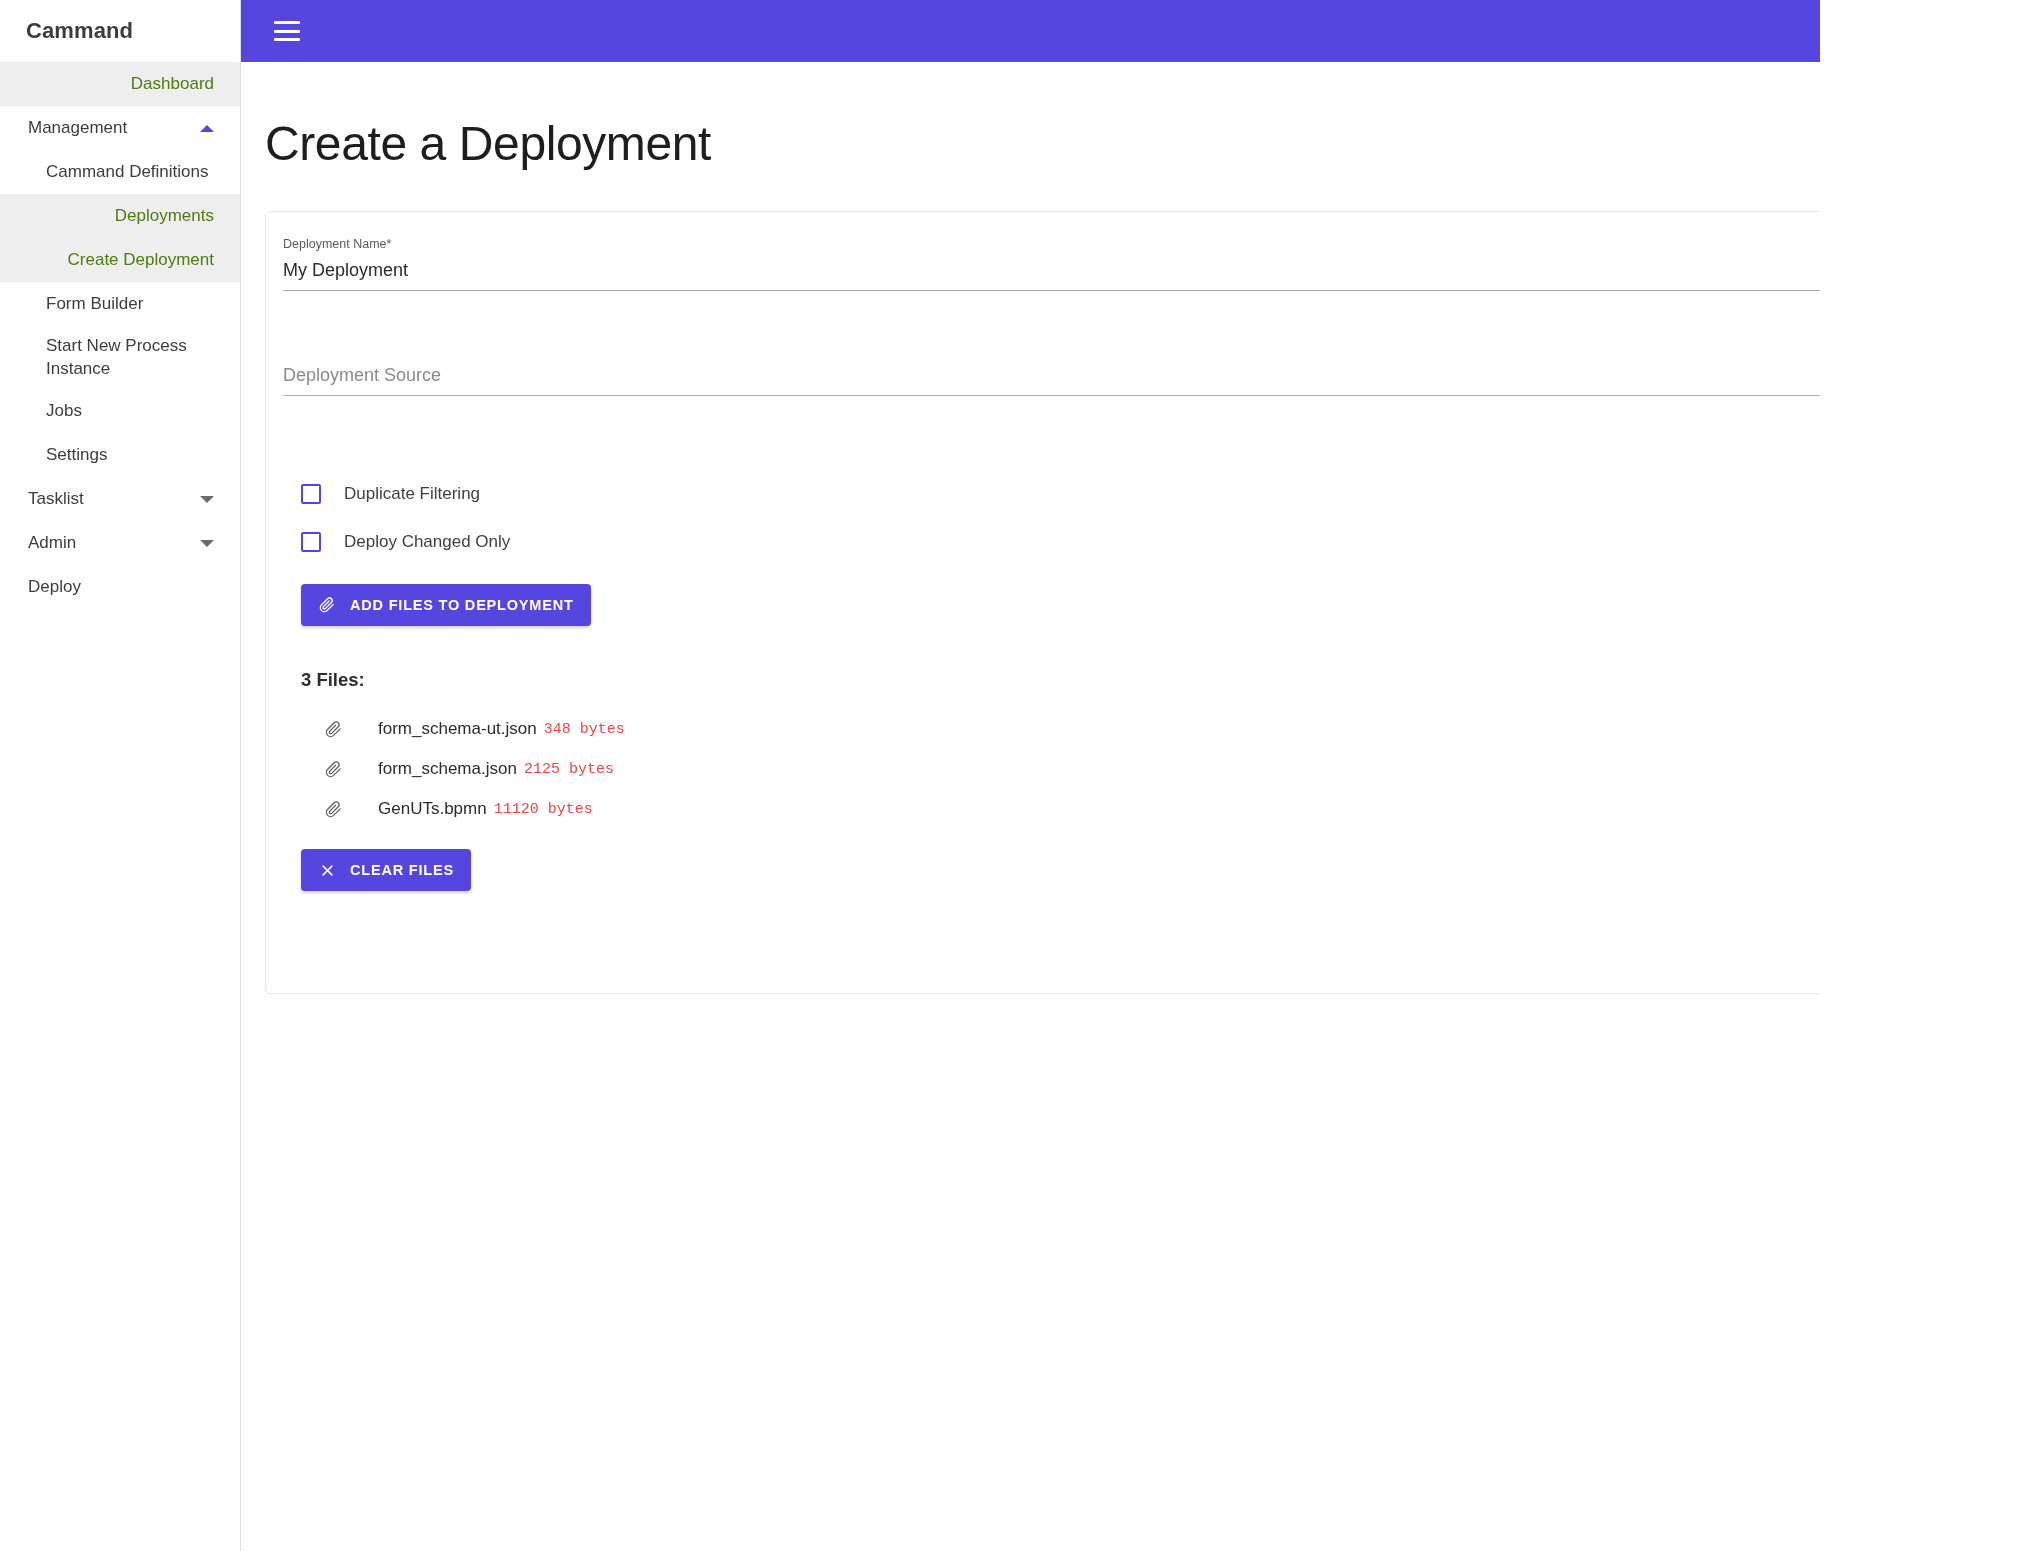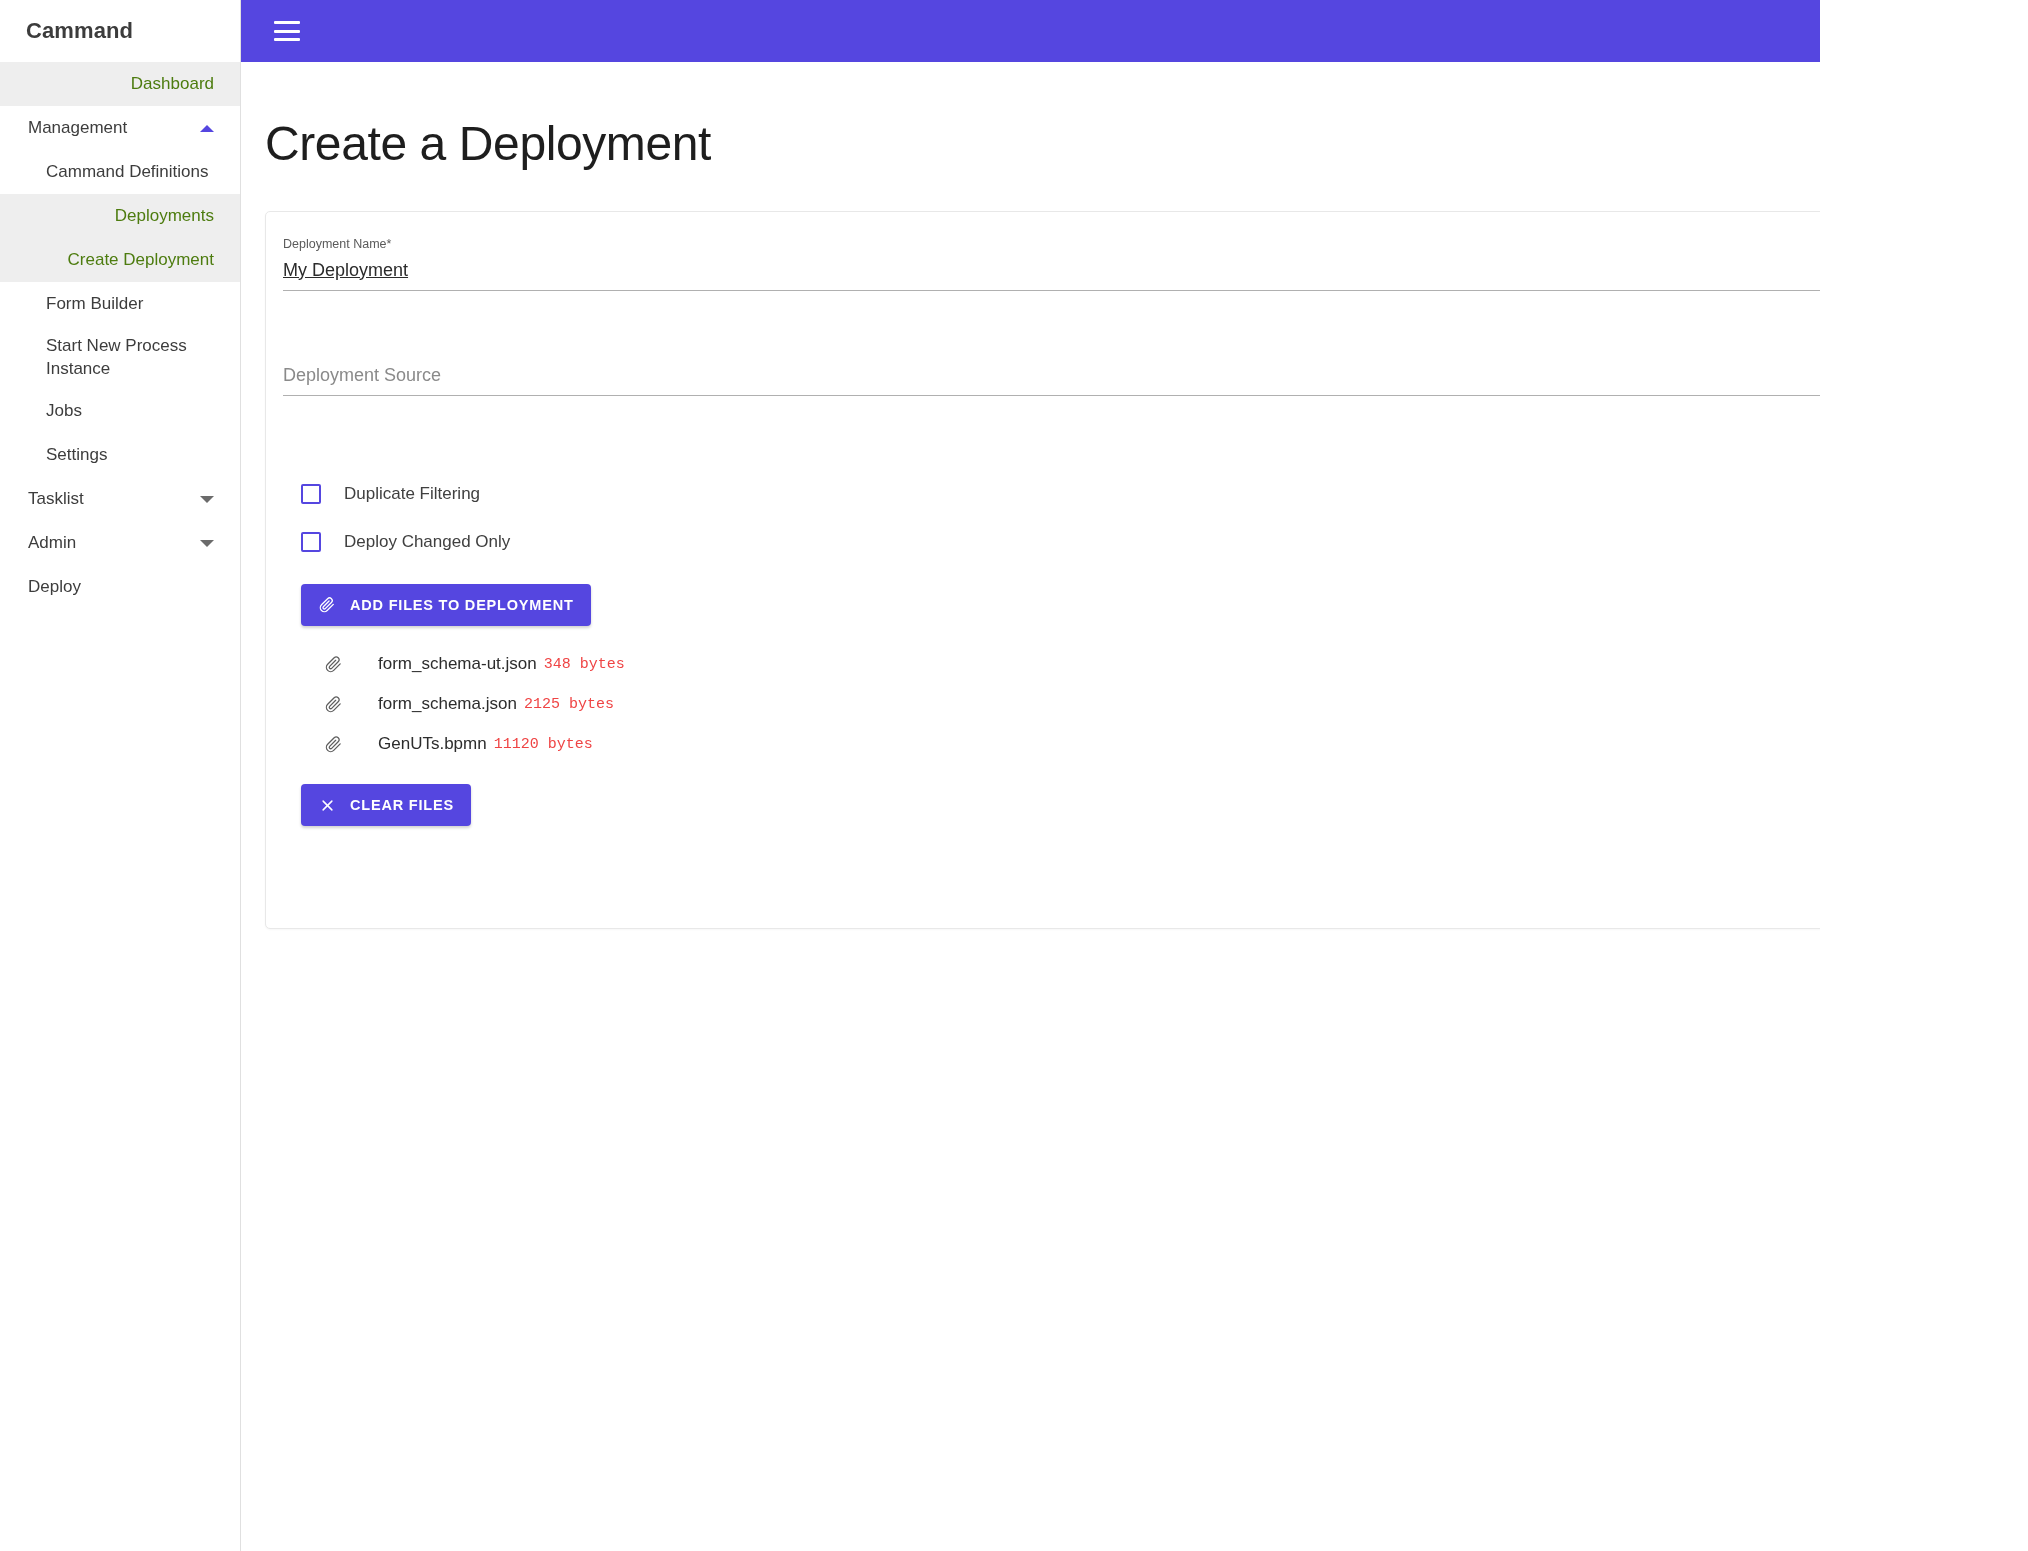--- a/index.html
+++ b/index.html
@@ -122,21 +122,20 @@
     margin-bottom: 9px;
     display: block;
   }
   .field-value {
     font-size: 18px;
     color: #2b2b2b;
     line-height: 1.2;
     padding-bottom: 1px;
     border-bottom: 1px solid #b0b0b0;
     min-height: 31px;
-    text-decoration: underline;
   }
   .field-placeholder {
     font-size: 18px;
     color: #8a8a8a;
     line-height: 1.2;
     padding-bottom: 9px;
     border-bottom: 1px solid #b0b0b0;
     min-height: 31px;
   }
   .spacer-30 { height: 44px; }
@@ -332,20 +331,21 @@
         <button class="btn btn-addfiles">
           <span class="btn-ico">
             <svg width="16" height="16" viewBox="0 0 24 24" fill="none" stroke="#ffffff" stroke-width="2" stroke-linecap="round" stroke-linejoin="round">
               <path d="M21.44 11.05l-9.19 9.19a6 6 0 0 1-8.49-8.49l9.19-9.19a4 4 0 0 1 5.66 5.66l-9.2 9.19a2 2 0 0 1-2.83-2.83l8.49-8.48"></path>
             </svg>
           </span>
           <span>ADD FILES TO DEPLOYMENT</span>
         </button>
 
         
+        <div class="files-heading">3 Files:</div>
 
         
         <ul class="file-list" id="file-list">
             <li class="file-row">
               <span class="clip">
                 <svg width="17" height="19" viewBox="0 0 24 24" fill="none" stroke="#5f5f5f" stroke-width="1.8" stroke-linecap="round" stroke-linejoin="round">
                   <path d="M21.44 11.05l-9.19 9.19a6 6 0 0 1-8.49-8.49l9.19-9.19a4 4 0 0 1 5.66 5.66l-9.2 9.19a2 2 0 0 1-2.83-2.83l8.49-8.48"></path>
                 </svg>
               </span>
               <span class="file-name">form_schema-ut.json</span>

